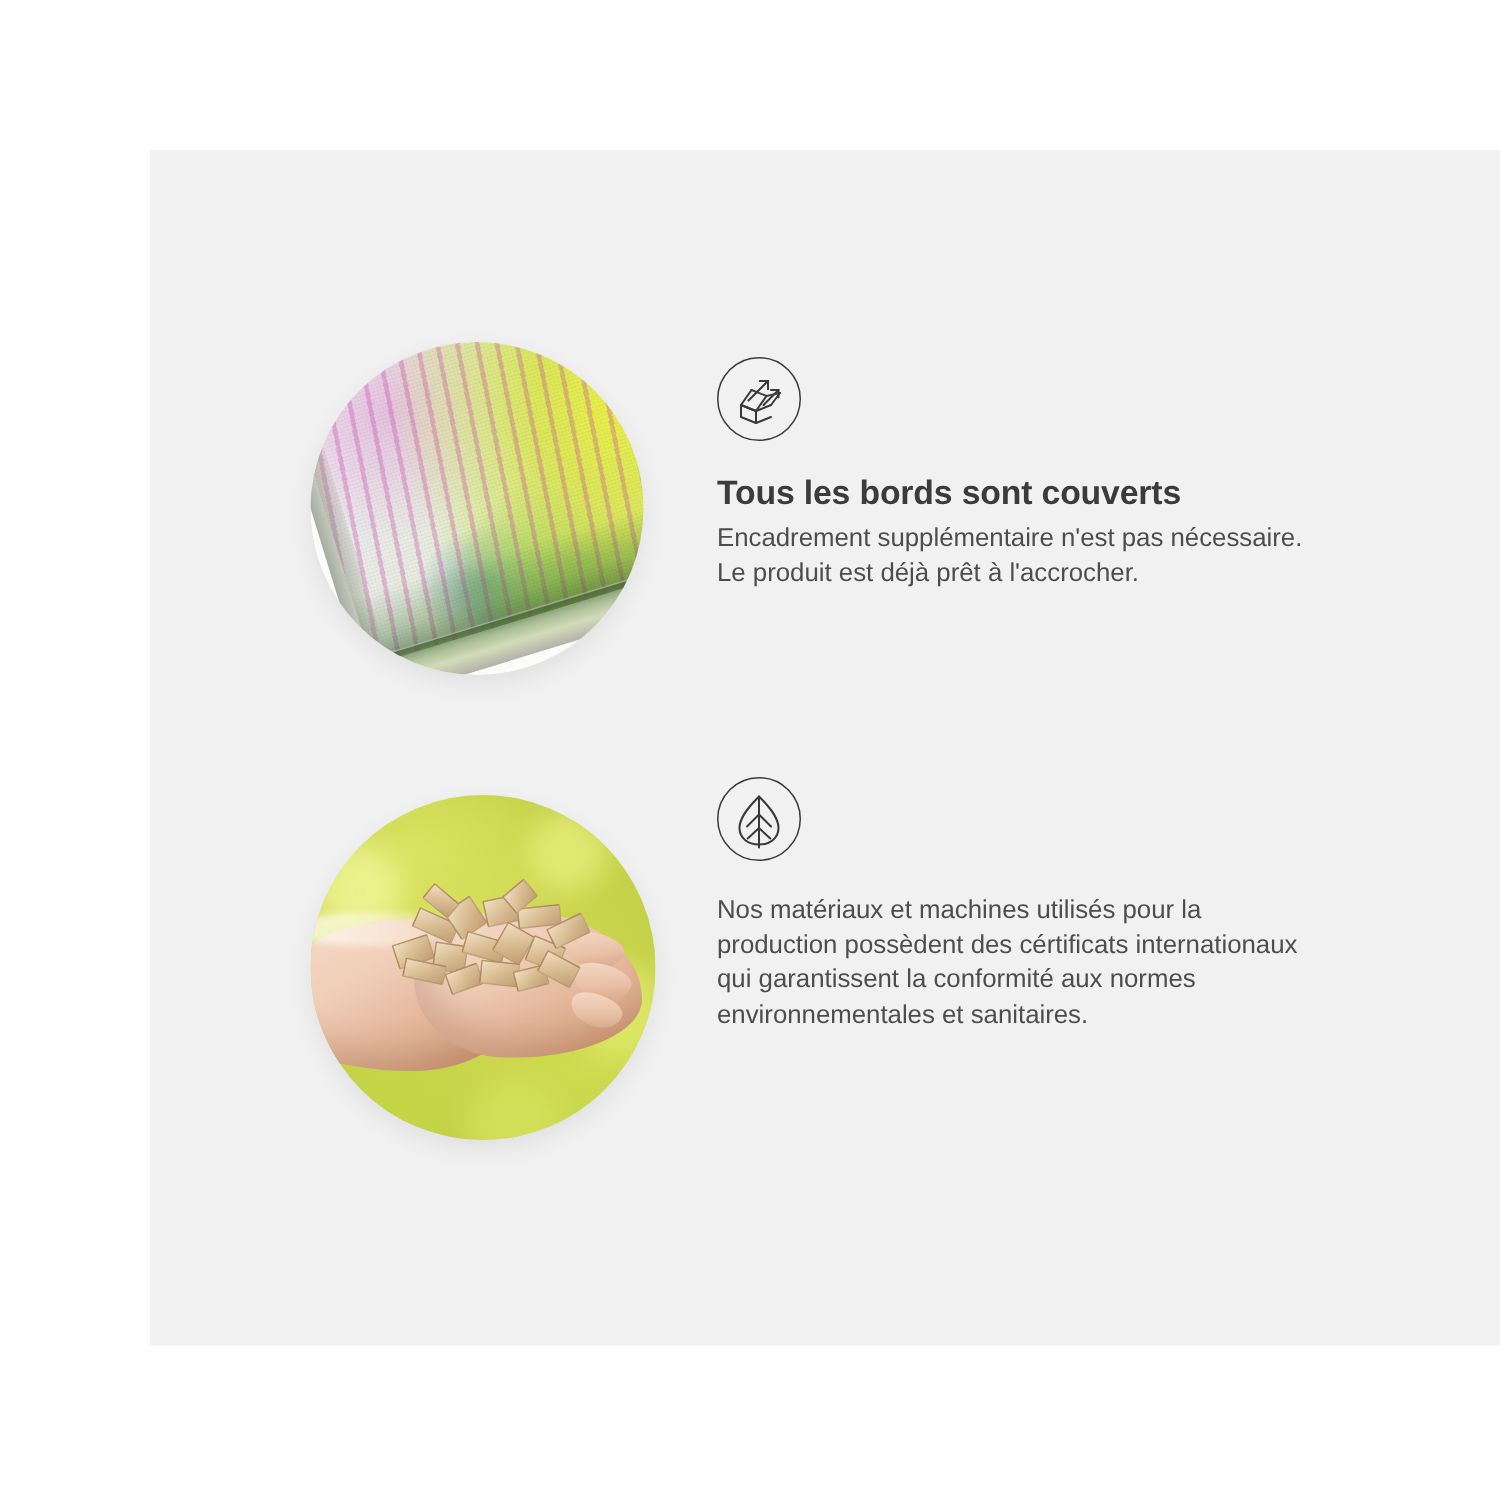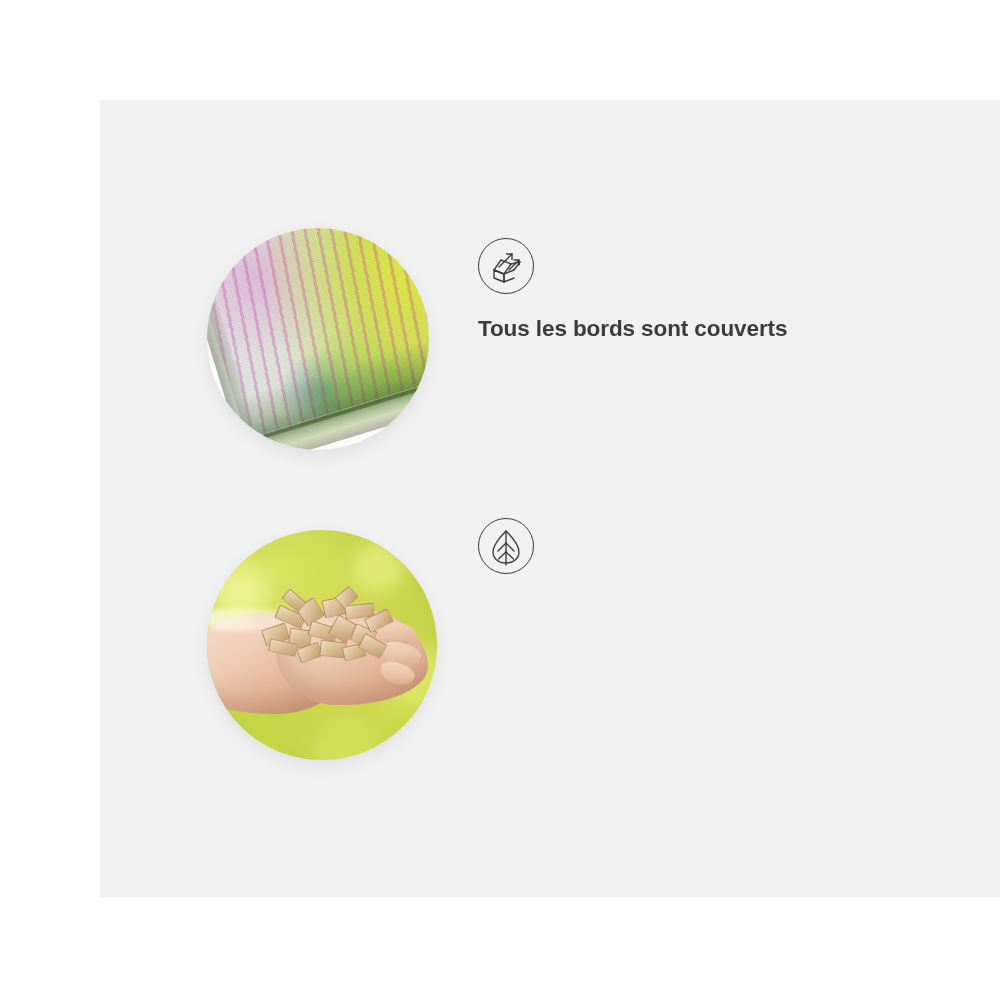--- a/index.html
+++ b/index.html
@@ -282,20 +282,21 @@
             <path d="M35 31 L41 23"></path>
             <path d="M22 21 L32 25 L41 23" opacity="0.95"></path>
 
             <path d="M20 28 L33 15"></path>
             <path d="M27.5 15 L33 15 L33 20.5"></path>
             <path d="M30 31 L40 21"></path>
             <path d="M35 21 L40 21 L40 26"></path>
           </svg>
         </span>
         <h3 class="f-title">Tous les bords sont couverts</h3>
+        <p class="f-body">Encadrement supplémentaire n'est pas nécessaire. Le produit est déjà prêt à l'accrocher.</p>
       </div>
     </div>
 
     <div class="feature row2">
 
       <div class="photo-wrap">
         <div class="photo photo-eco">
           <div class="grass-blur"></div>
           <div class="hand hand-left"></div>
           <div class="hand hand-right"></div>
@@ -329,17 +330,18 @@
         <span class="icon-circle">
           <svg width="54" height="54" viewBox="0 0 54 54" fill="none" stroke="#3a3a3a" stroke-width="1.35" stroke-linecap="round" stroke-linejoin="round">
             <path d="M27 12 C18 21 14 27 14 33 C14 39.5 19.5 44 27 44 C34.5 44 40 39.5 40 33 C40 27 36 21 27 12 Z"></path>
             <path d="M27 12 L27 46"></path>
             <path d="M27 24 L19 32"></path>
             <path d="M27 24 L35 32"></path>
             <path d="M27 33 L19.5 40"></path>
             <path d="M27 33 L34.5 40"></path>
           </svg>
         </span>
+        <p class="f-body">Nos matériaux et machines utilisés pour la production possèdent des cértificats internationaux qui garantissent la conformité aux normes environnementales et sanitaires.</p>
       </div>
     </div>
 
   </div>
 </div>
 
 </body></html>

